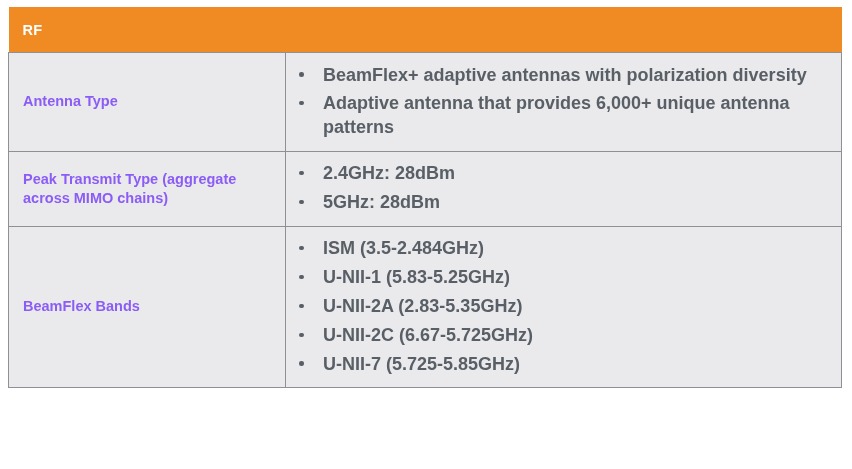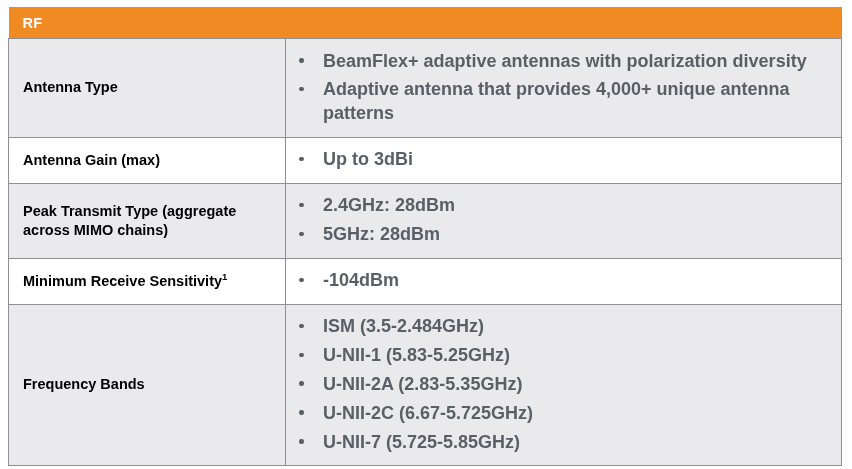--- a/index.html
+++ b/index.html
@@ -16,21 +16,21 @@
   .spec-table {
     position: absolute;
     left: 8px;
     top: 7px;
     width: 833px;
     border-collapse: collapse;
     table-layout: fixed;
   }
   .header-band td {
     background: #F08A22;
-    height: 31px;
+    height: 45px;
     padding: 0 0 0 14px;
     border: none;
     vertical-align: middle;
   }
   .header-title {
     color: #ffffff;
     font-size: 14.5px;
     font-weight: bold;
     letter-spacing: 0.2px;
     line-height: 1;
@@ -41,21 +41,21 @@
     padding: 0;
   }
   .spec-row.gray > td { background: #EAEAEC; }
   .spec-row.white > td { background: #ffffff; }
 
   td.label-cell {
     width: 277px;
     padding: 9px 10px 9px 14px;
   }
   .label-text {
-    color: #000000;
+    color: #8b5cf6;
     font-size: 14.5px;
     font-weight: bold;
     line-height: 1.32;
     margin-top: 36px;
   }
   .label-text sup {
     font-size: 9.5px;
     font-weight: bold;
     vertical-align: super;
     line-height: 0;
@@ -102,51 +102,35 @@
         <span class="header-title">RF</span>
       </td>
     </tr>
   </tbody>
   <tbody id="rows-body">
       <tr class="spec-row gray">
         <td class="label-cell"><span class="label-text">Antenna Type</span></td>
         <td class="value-cell">
           <ul class="bullets">
             <li>BeamFlex+ adaptive antennas with polarization diversity</li>
-            <li>Adaptive antenna that provides 4,000+ unique antenna patterns</li>
-          </ul>
-        </td>
-      </tr>
-      <tr class="spec-row white">
-        <td class="label-cell"><span class="label-text">Antenna Gain (max)</span></td>
-        <td class="value-cell">
-          <ul class="bullets">
-            <li>Up to 3dBi</li>
+            <li>Adaptive antenna that provides 6,000+ unique antenna patterns</li>
           </ul>
         </td>
       </tr>
       <tr class="spec-row gray">
         <td class="label-cell"><span class="label-text">Peak Transmit Type (aggregate across MIMO chains)</span></td>
         <td class="value-cell">
           <ul class="bullets">
             <li>2.4GHz: 28dBm</li>
             <li>5GHz: 28dBm</li>
           </ul>
         </td>
       </tr>
-      <tr class="spec-row white">
-        <td class="label-cell"><span class="label-text">Minimum Receive Sensitivity<sup>1</sup></span></td>
-        <td class="value-cell">
-          <ul class="bullets">
-            <li>-104dBm</li>
-          </ul>
-        </td>
-      </tr>
       <tr class="spec-row gray">
-        <td class="label-cell"><span class="label-text">Frequency Bands</span></td>
+        <td class="label-cell"><span class="label-text">BeamFlex Bands</span></td>
         <td class="value-cell">
           <ul class="bullets">
             <li>ISM (3.5-2.484GHz)</li>
             <li>U-NII-1 (5.83-5.25GHz)</li>
             <li>U-NII-2A (2.83-5.35GHz)</li>
             <li>U-NII-2C (6.67-5.725GHz)</li>
             <li>U-NII-7 (5.725-5.85GHz)</li>
           </ul>
         </td>
       </tr>

